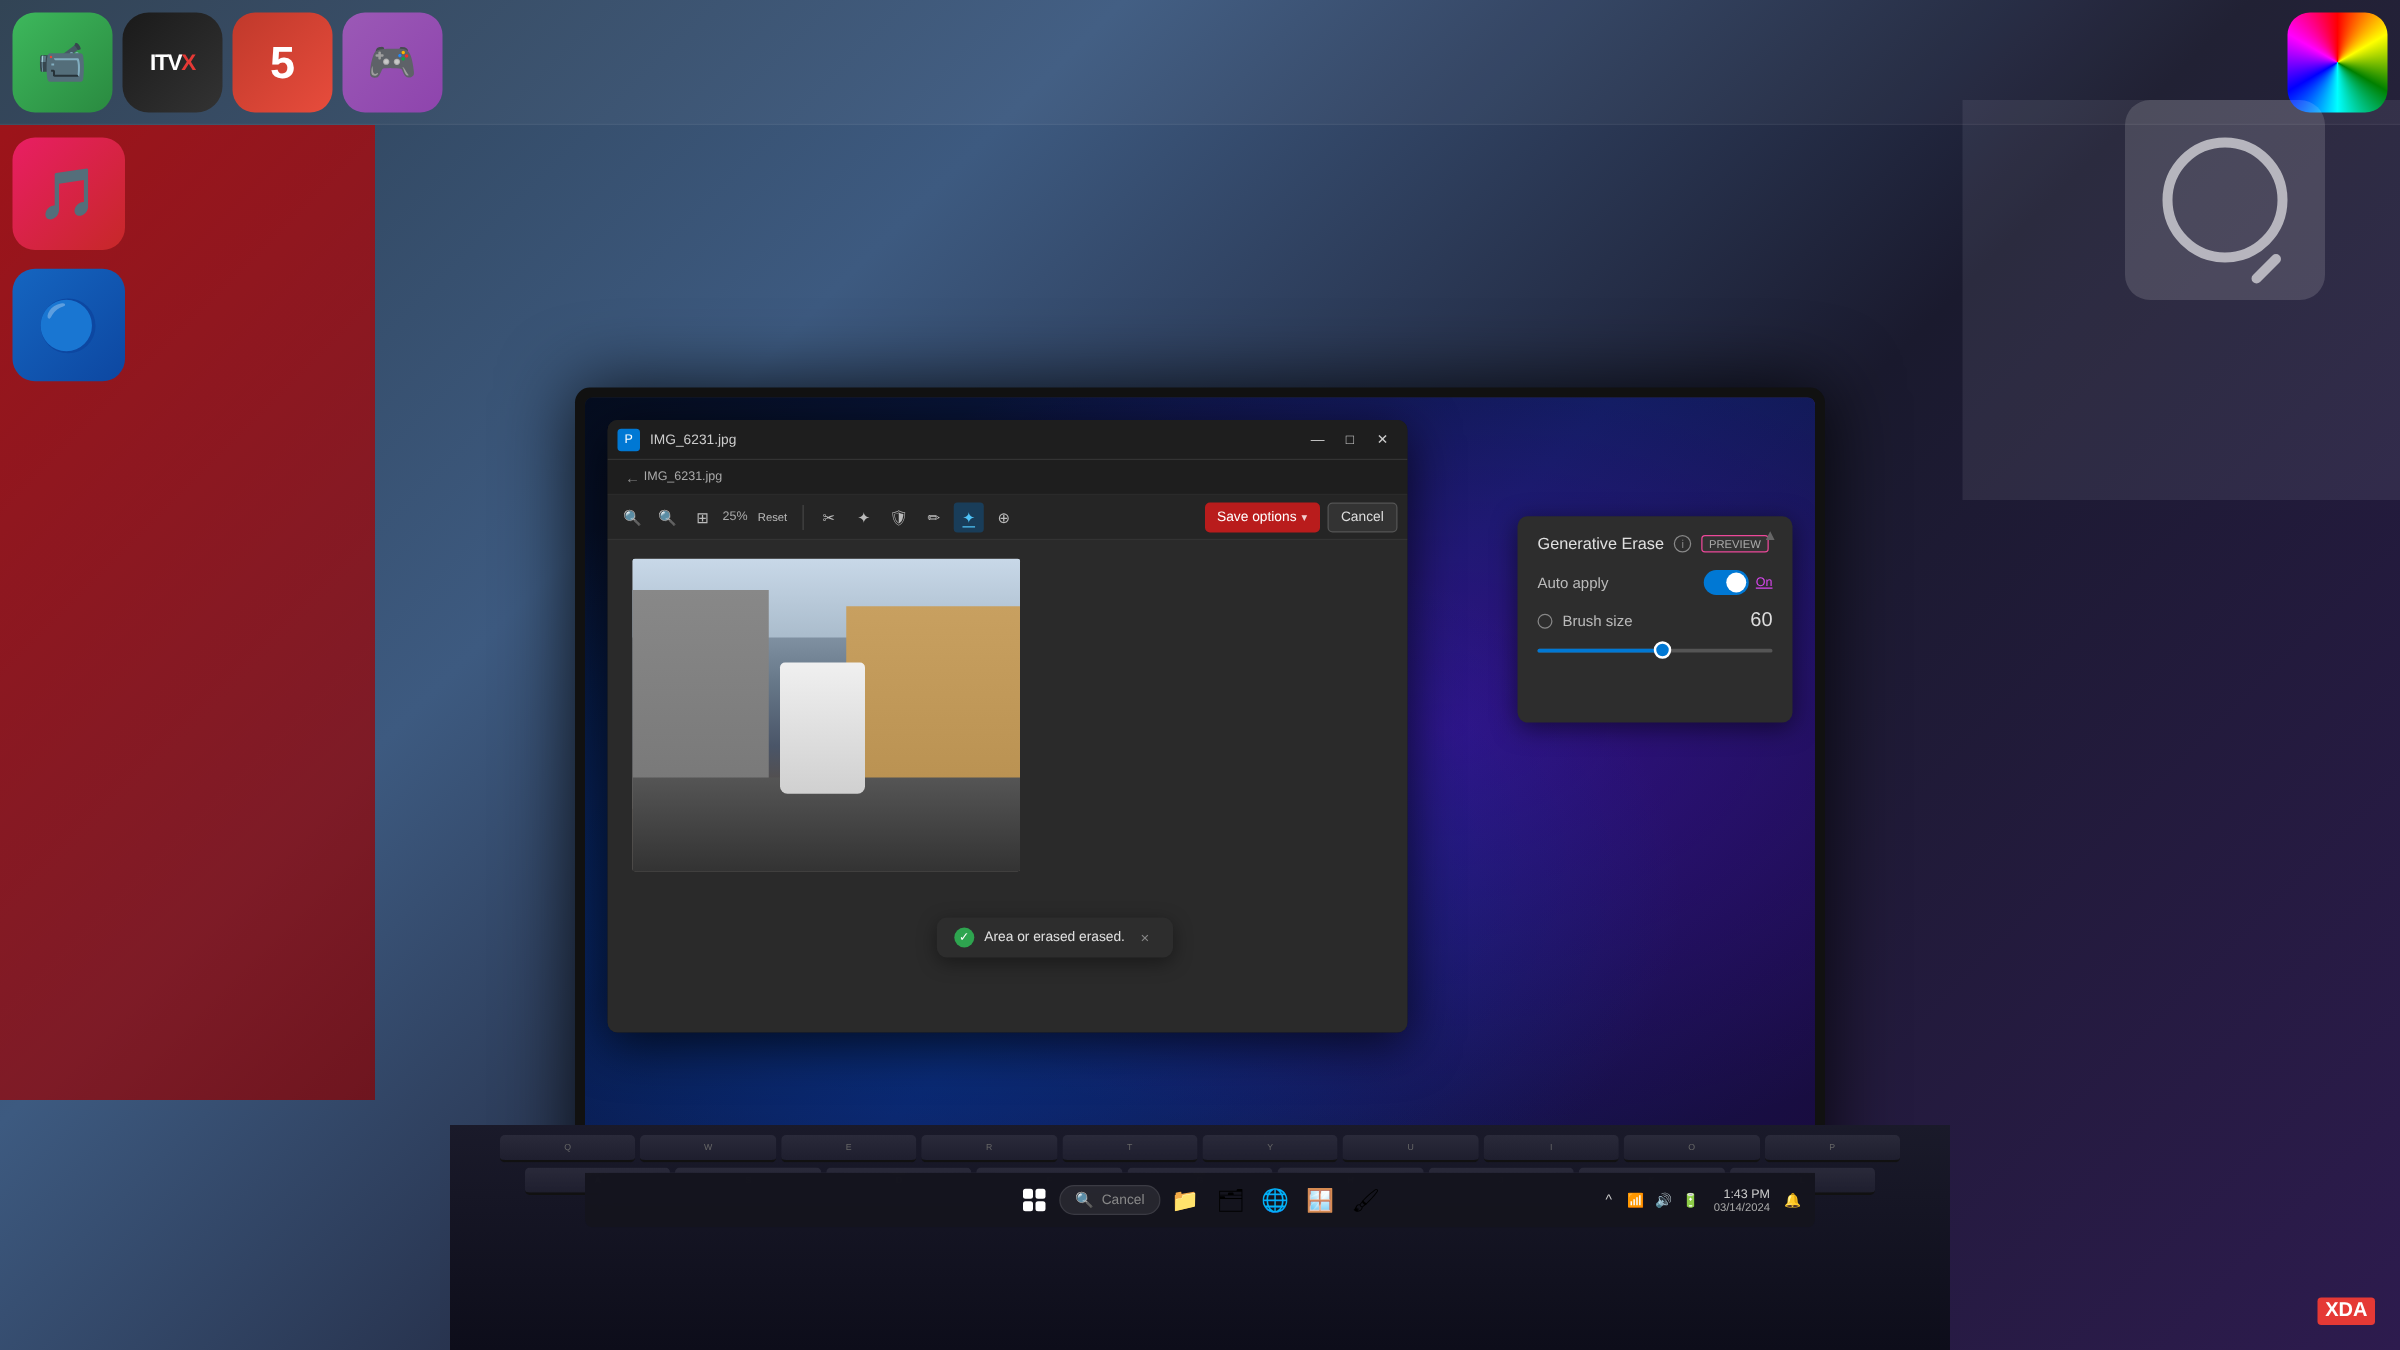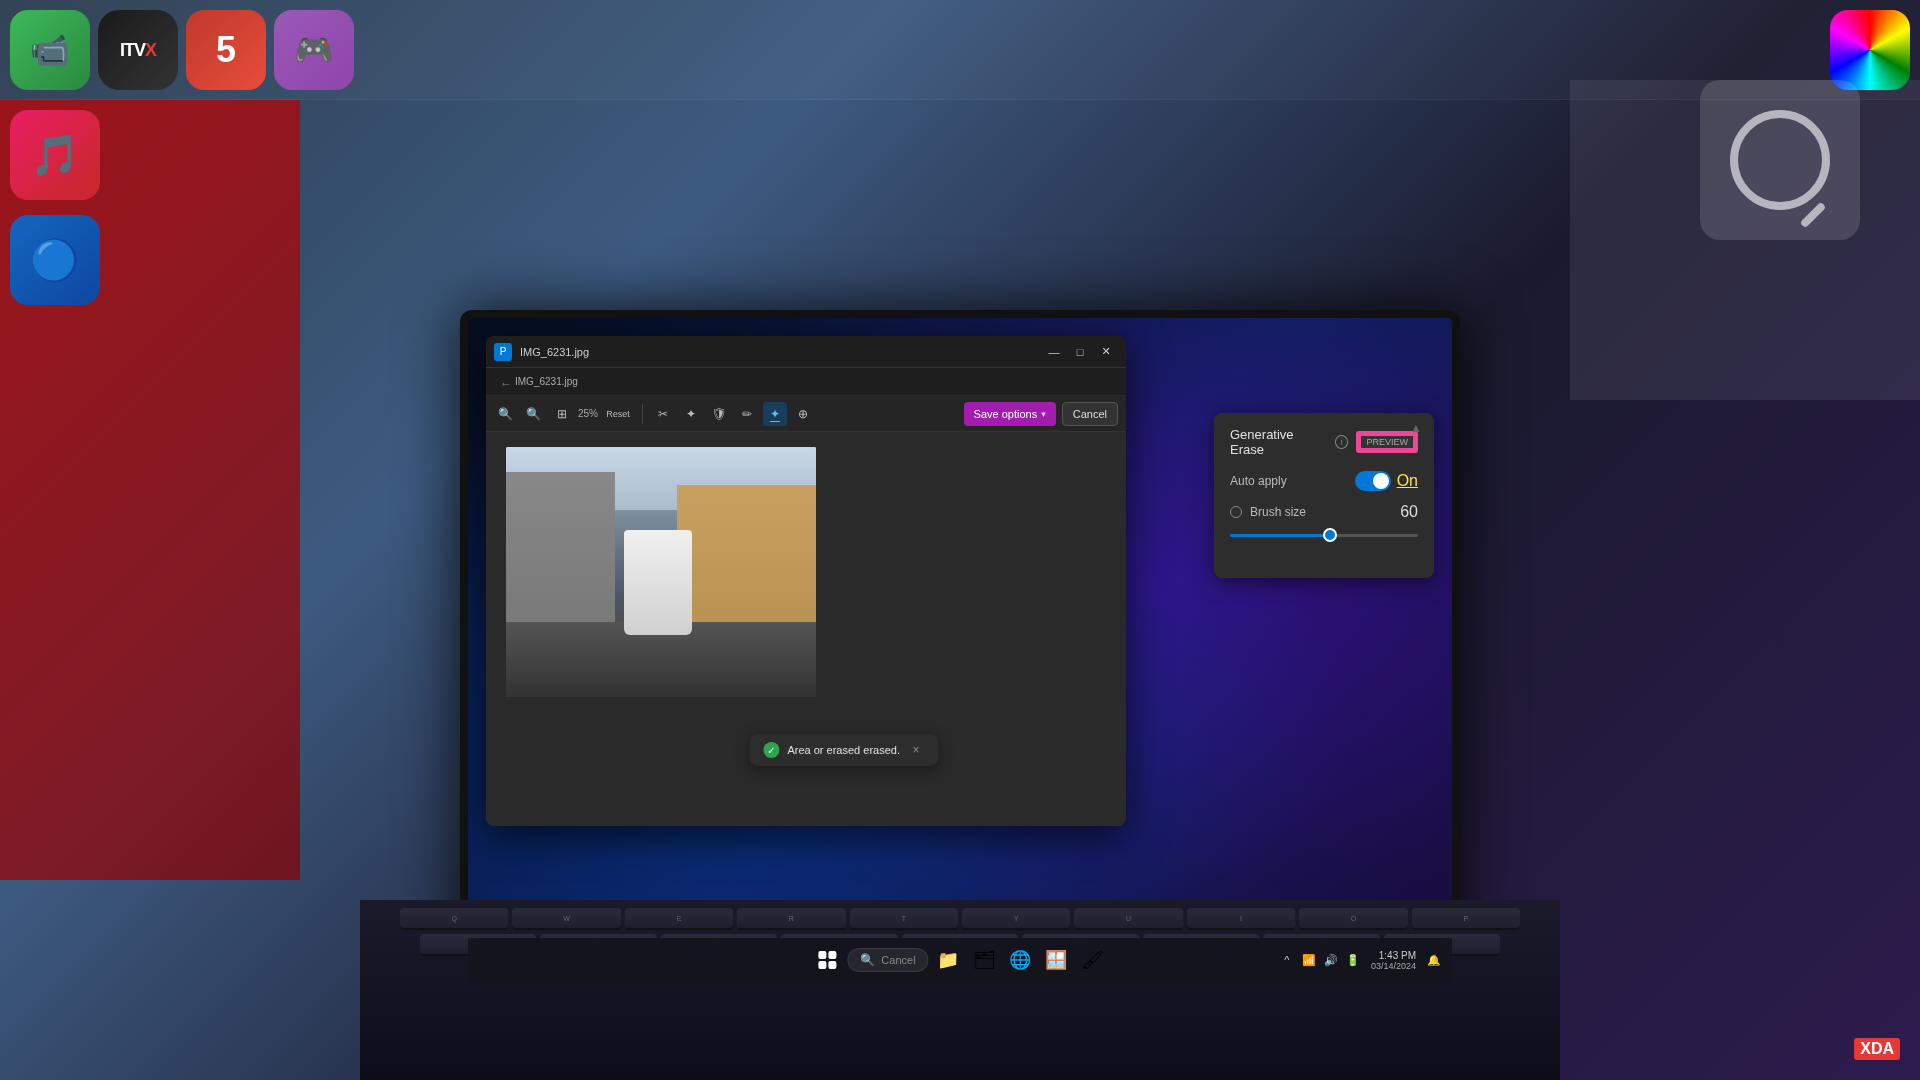--- a/index.html
+++ b/index.html
@@ -285,21 +285,21 @@
     .toolbar-btn.active { background: rgba(0,120,212,0.3); color: #0078d4; }
 
     .zoom-text {
       font-size: 10px;
       color: #aaa;
     }
 
     .toolbar-separator { width: 1px; height: 20px; background: #444; }
 
     .btn-save-options {
-      background: #a21caf;
+      background: #b91c1c;
       color: white;
       border: none;
       border-radius: 4px;
       padding: 5px 10px;
       font-size: 11px;
       cursor: pointer;
       display: flex;
       align-items: center;
       gap: 4px;
     }
@@ -398,21 +398,21 @@
       color: #888;
       font-size: 9px;
       display: flex;
       align-items: center;
       justify-content: center;
       cursor: pointer;
     }
 
     .preview-badge {
       background: #333;
-      border: 5px solid #ec4899;
+      border: 1px solid #ec4899;
       color: #aaa;
       font-size: 9px;
       padding: 1px 5px;
       border-radius: 3px;
       text-align: right;
     }
 
     .panel-row {
       display: flex;
       align-items: center;
@@ -445,22 +445,22 @@
       position: absolute;
       top: 2px;
       right: 2px;
       width: 16px;
       height: 16px;
       background: white;
       border-radius: 50%;
     }
 
     .toggle-label {
-      font-size: 16px;
-      color: #fde047;
+      font-size: 10px;
+      color: #d946ef;
       text-decoration: underline;
     }
 
     
     .brush-row {
       display: flex;
       align-items: center;
       gap: 8px;
     }
 

